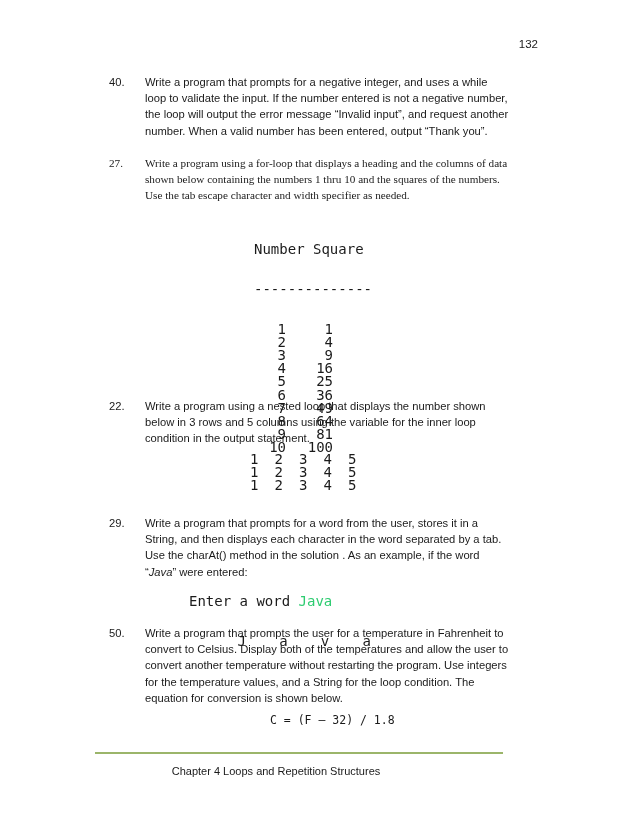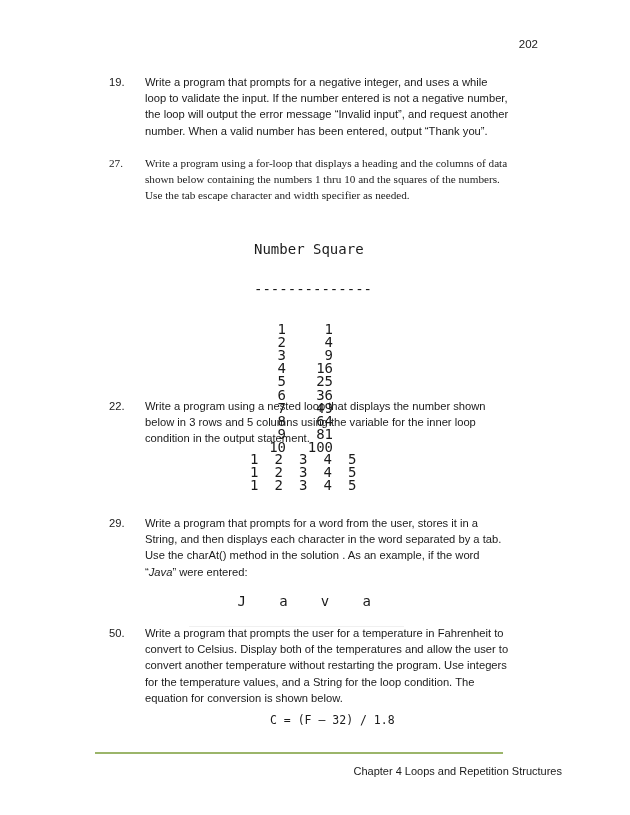--- a/index.html
+++ b/index.html
@@ -22,30 +22,30 @@
   .table27 .dash { letter-spacing:0; }
   .grid28 { position:absolute; top:453px; left:250px; }
   .grid28 .row { display:flex; }
   .grid28 .cell { width:24.5px; }
   .demo29 { position:absolute; top:569px; left:189px; width:215px; border-bottom:1px solid #f0f0f0; padding-bottom:4px; }
   .demo29 .input-val { color:#2ecc71; }
   .demo29 .chars { display:flex; margin-top:0; }
   .demo29 .chars span { width:48.5px; display:inline-block; }
   .equation { position:absolute; top:713px; left:270px; font-family:"DejaVu Sans Mono", "Liberation Mono", monospace; font-size:11.5px; }
   .footer-rule { position:absolute; top:752px; left:95px; width:408px; height:2px; background:#9bb56a; }
-  .footer-text { position:absolute; top:765px; left:0; width:562px; text-align:right; font-size:11px; }
+  .footer-text { position:absolute; top:765px; left:0; width:562px; text-align:center; font-size:11px; }
   .footer-text span { margin-left:-10px; }
 </style>
 </head>
 <body>
 
-<div class="page-number">202</div>
+<div class="page-number">132</div>
 
 <div class="exercise" id="ex26">
-  <span class="num">19.</span>
+  <span class="num">40.</span>
   <div class="text">Write a program that prompts for a negative integer, and uses a while loop to validate the input.  If the number entered is not a negative number, the loop will output the error message “Invalid input”, and request another number. When a valid number has been entered, output “Thank you”.</div>
 </div>
 
 <div class="exercise" id="ex27">
   <span class="num">27.</span>
   <div class="text">Write a program using a for-loop that displays a heading and the columns of data shown below containing the numbers 1 thru 10 and the squares of the numbers.  Use the tab escape character and width specifier as needed.</div>
 </div>
 
 <div class="table27 mono">
   <div>Number Square</div>
@@ -59,20 +59,21 @@
 </div>
 
 <div class="grid28 mono" id="nested-grid"><div class="row"><span class="cell">1</span><span class="cell">2</span><span class="cell">3</span><span class="cell">4</span><span class="cell">5</span></div><div class="row"><span class="cell">1</span><span class="cell">2</span><span class="cell">3</span><span class="cell">4</span><span class="cell">5</span></div><div class="row"><span class="cell">1</span><span class="cell">2</span><span class="cell">3</span><span class="cell">4</span><span class="cell">5</span></div></div>
 
 <div class="exercise" id="ex29">
   <span class="num">29.</span>
   <div class="text"><span>Write a program that prompts for a word from the user, stores it in a String, and then displays each character in the word separated by a tab.  Use the charAt() method in the solution .  As an example, if the word “</span><em>Java</em><span>” were entered:</span></div>
 </div>
 
 <div class="demo29 mono">
+  <div><span>Enter a word </span><span class="input-val" style="color: rgb(46, 204, 113);">Java</span></div>
   <div class="chars" id="char-row" style="padding-left: 48.5px;"><span>J</span><span>a</span><span>v</span><span>a</span></div>
 </div>
 
 <div class="exercise" id="ex30">
   <span class="num">50.</span>
   <div class="text">Write a program that prompts the user for a temperature in Fahrenheit to convert to Celsius.  Display both of the temperatures and allow the user to convert another temperature without restarting the program.  Use integers for the temperature values, and a String for the loop condition.   The equation for conversion is shown below.</div>
 </div>
 
 <div class="equation">C = (F – 32) / 1.8</div>
 

